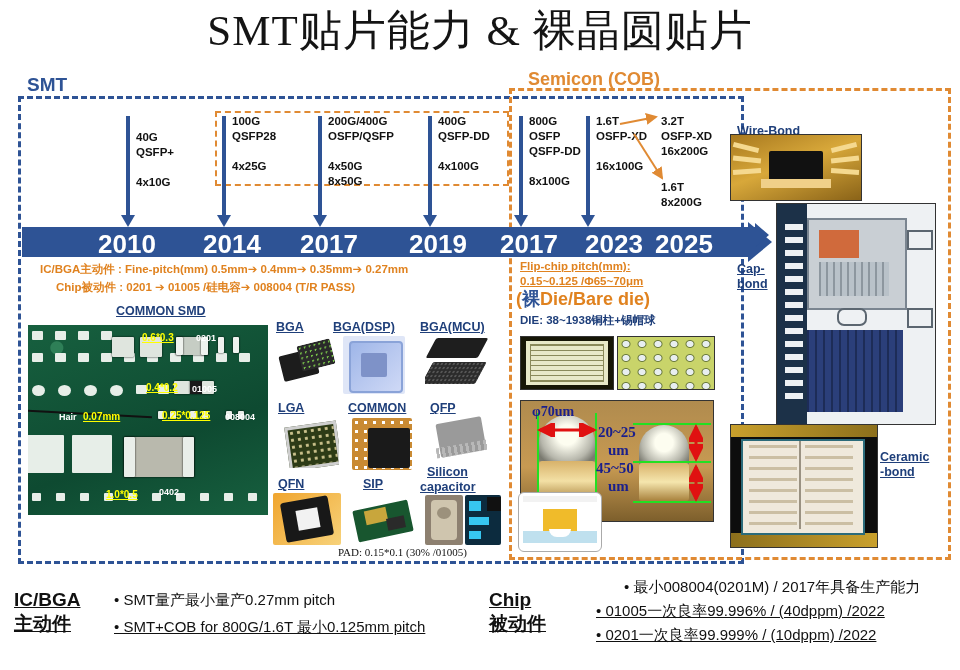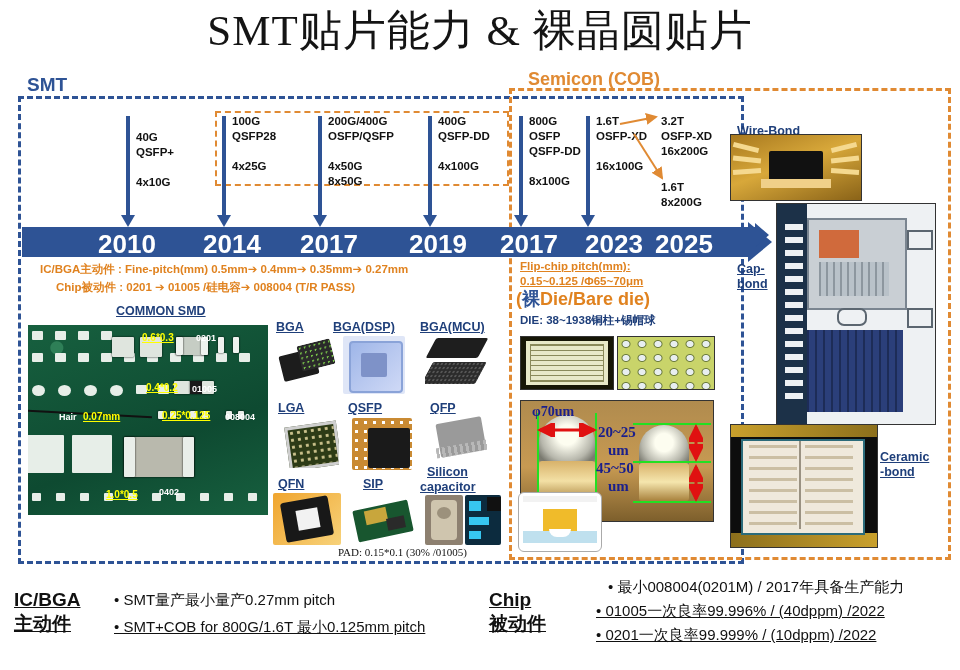--- a/index.html
+++ b/index.html
@@ -266,21 +266,21 @@
 <div class="vlabel" style="left:83px;top:411px;">0.07mm</div>
 <div class="vlabel" style="left:162px;top:410px;">0.25*0.125</div>
 <div class="wlabel" style="left:225px;top:412px;">008004</div>
 <div class="vlabel" style="left:106px;top:489px;">1.0*0.5</div>
 <div class="wlabel" style="left:159px;top:487px;">0402</div>
 
 <div class="gal-label" style="left:276px;top:320px;">BGA</div>
 <div class="gal-label" style="left:333px;top:320px;">BGA(DSP)</div>
 <div class="gal-label" style="left:420px;top:320px;">BGA(MCU)</div>
 <div class="gal-label" style="left:278px;top:401px;">LGA</div>
-<div class="gal-label" style="left:348px;top:401px;">QSFP</div>
+<div class="gal-label" style="left:348px;top:401px;">COMMON</div>
 <div class="gal-label" style="left:430px;top:401px;">QFP</div>
 <div class="gal-label" style="left:278px;top:477px;">QFN</div>
 <div class="gal-label" style="left:363px;top:477px;">SIP</div>
 <div class="gal-label" style="left:427px;top:465px;">Silicon</div>
 <div class="gal-label" style="left:420px;top:480px;">capacitor</div>
 
 <div class="comp plate" style="left:277px;top:336px;width:60px;height:55px;background:#ffffff;">
   <div class="abs" style="left:4px;top:16px;width:36px;height:26px;background:#1c1c1c;transform:rotate(-14deg);border-radius:2px;"></div>
   <div class="abs" style="left:22px;top:6px;width:34px;height:26px;background:#2a2a2a;transform:rotate(-14deg);border-radius:2px;
        background-image:radial-gradient(#7ecf4c 1px, transparent 1px);background-size:5px 5px;"></div>
@@ -430,19 +430,19 @@
 </div>
 <div class="sum-line" style="left:114px;top:589px;">• SMT量产最小量产0.27mm pitch</div>
 <div class="sum-line" style="left:114px;top:616px;">
   <span class="u">• SMT+COB for 800G/1.6T 最小0.125mm pitch</span>
 </div>
 
 <div class="sum-key" style="left:489px;top:588px;">
   <div>Chip</div>
   <div>被动件</div>
 </div>
-<div class="sum-line" style="left:608px;top:576px;">• 最小008004(0201M) / 2017年具备生产能力</div>
+<div class="sum-line" style="left:624px;top:576px;">• 最小008004(0201M) / 2017年具备生产能力</div>
 <div class="sum-line" style="left:596px;top:600px;">
   <span class="u">• 01005一次良率99.996% / (40dppm) /2022</span>
 </div>
 <div class="sum-line" style="left:596px;top:624px;">
   <span class="u">• 0201一次良率99.999%  / (10dppm) /2022</span>
 </div>
 
 </body></html>

